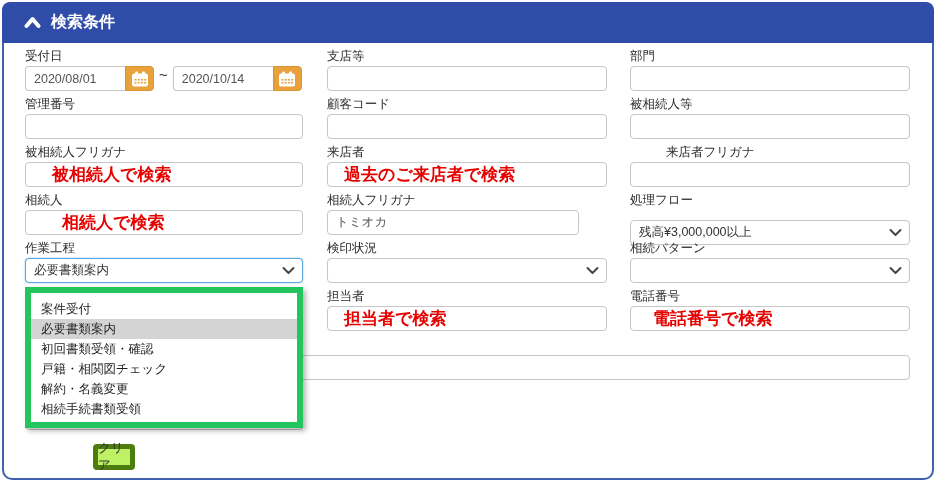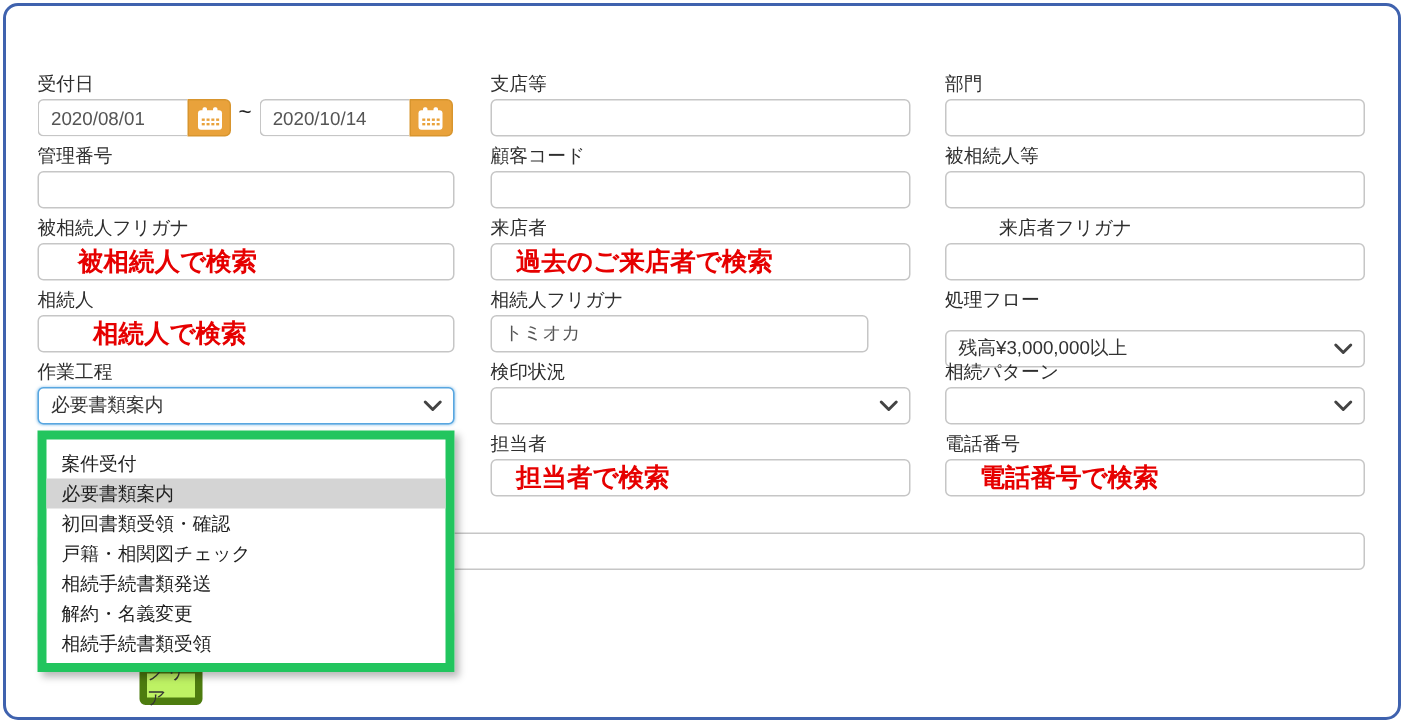--- a/index.html
+++ b/index.html
@@ -36,20 +36,28 @@
   .btn-primary{background:var(--c-btn); border:1px solid #29618f; color:#fff;}
   .btn-plain{background:#bef264; border:5px solid #4d7c0f; color:#333; font-size:12.5px;}
   .gray-val{color:#555;}
 </style>
 </head>
 <body>
 
 <div class="stage">
   <div class="panel-bg"></div>
 
+  <div class="panel-header">
+    <span style="display:flex;">
+      <svg width="17" height="13" viewBox="0 0 17 13">
+          <polyline points="2.5,10 8.5,3 14.5,10" fill="none" stroke="#fff" stroke-width="4" stroke-linecap="round" stroke-linejoin="round"></polyline>
+        </svg>
+    </span>
+    <span>検索条件</span>
+  </div>
 
   <div class="f-label" style="left:25px; top:48px;">受付日</div>
   <div class="date-row" style="left:25px; top:66px;">
     <div class="date-group">
       <div class="input gray-val">
           <span>2020/08/01</span>
         </div>
       <div class="cal-btn">
         <span style="display:flex;">
           <svg width="18" height="16" viewBox="0 0 18 16">
@@ -208,20 +216,19 @@
           <polyline points="1.5,2 6.5,7 11.5,2" fill="none" stroke="#444" stroke-width="2" stroke-linecap="round" stroke-linejoin="round"></polyline>
         </svg>
       </span>
   </div>
 
   <div class="dropdown">
       <div class="dd-item">案件受付</div>
       <div class="dd-item selected">必要書類案内</div>
       <div class="dd-item">初回書類受領・確認</div>
       <div class="dd-item">戸籍・相関図チェック</div>
-      <div class="dd-item">相続手続書類発送</div>
       <div class="dd-item">解約・名義変更</div>
       <div class="dd-item">相続手続書類受領</div>
     </div>
 
   <div class="btn btn-primary" style="left:38px; top:464px; width:57px;margin-top:32px;">検索</div>
   <div class="btn btn-plain" style="left:93px; top:444px; width:42px;">クリア</div>
 </div>
 
 </body></html>

